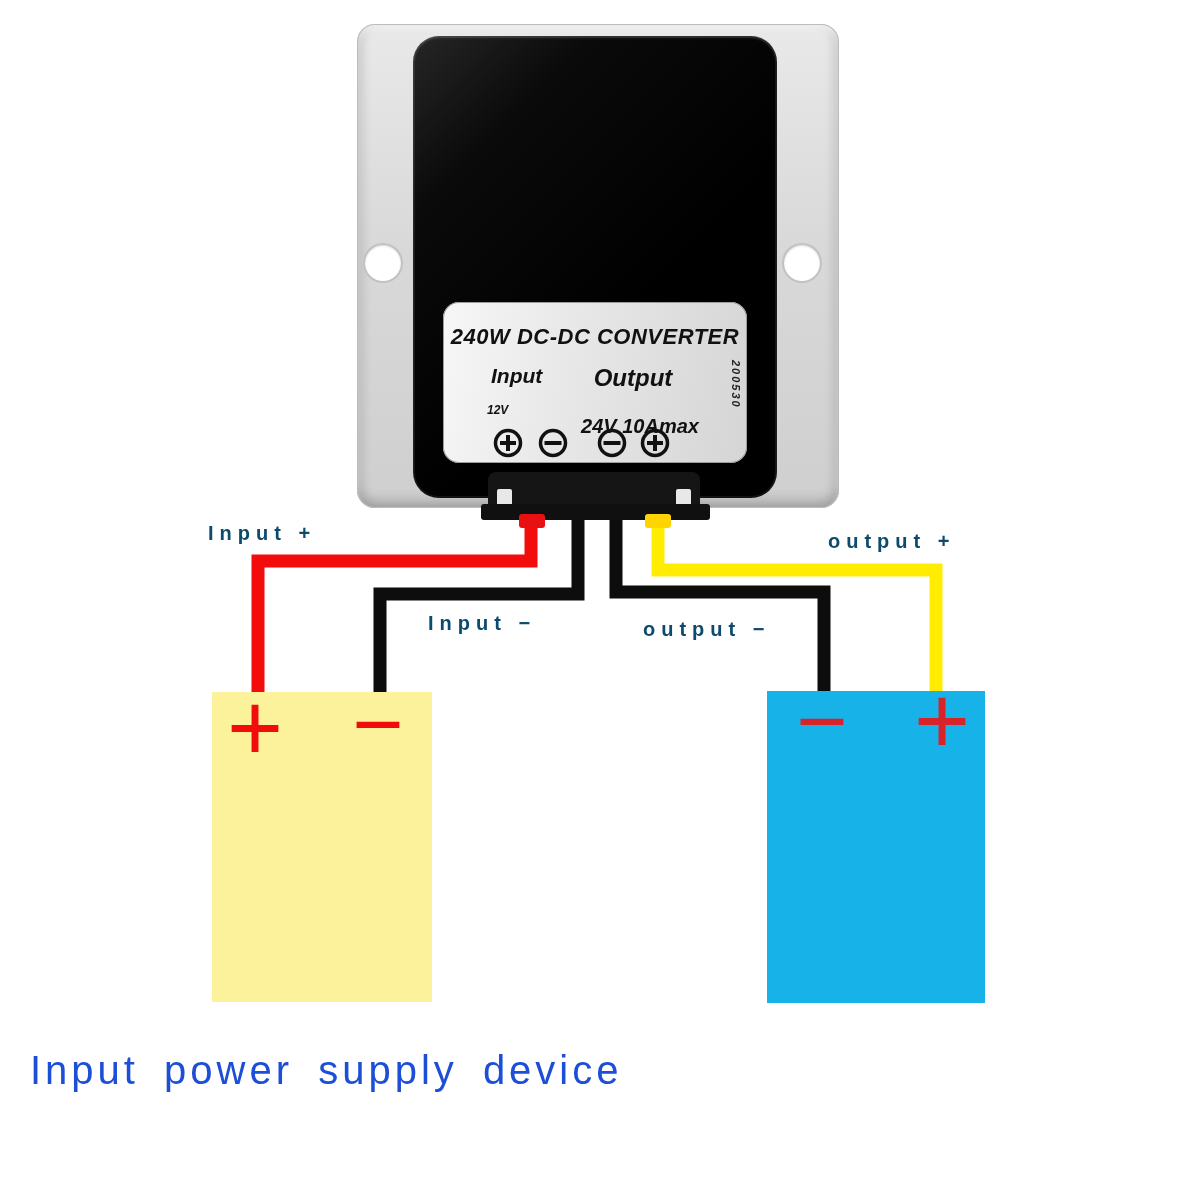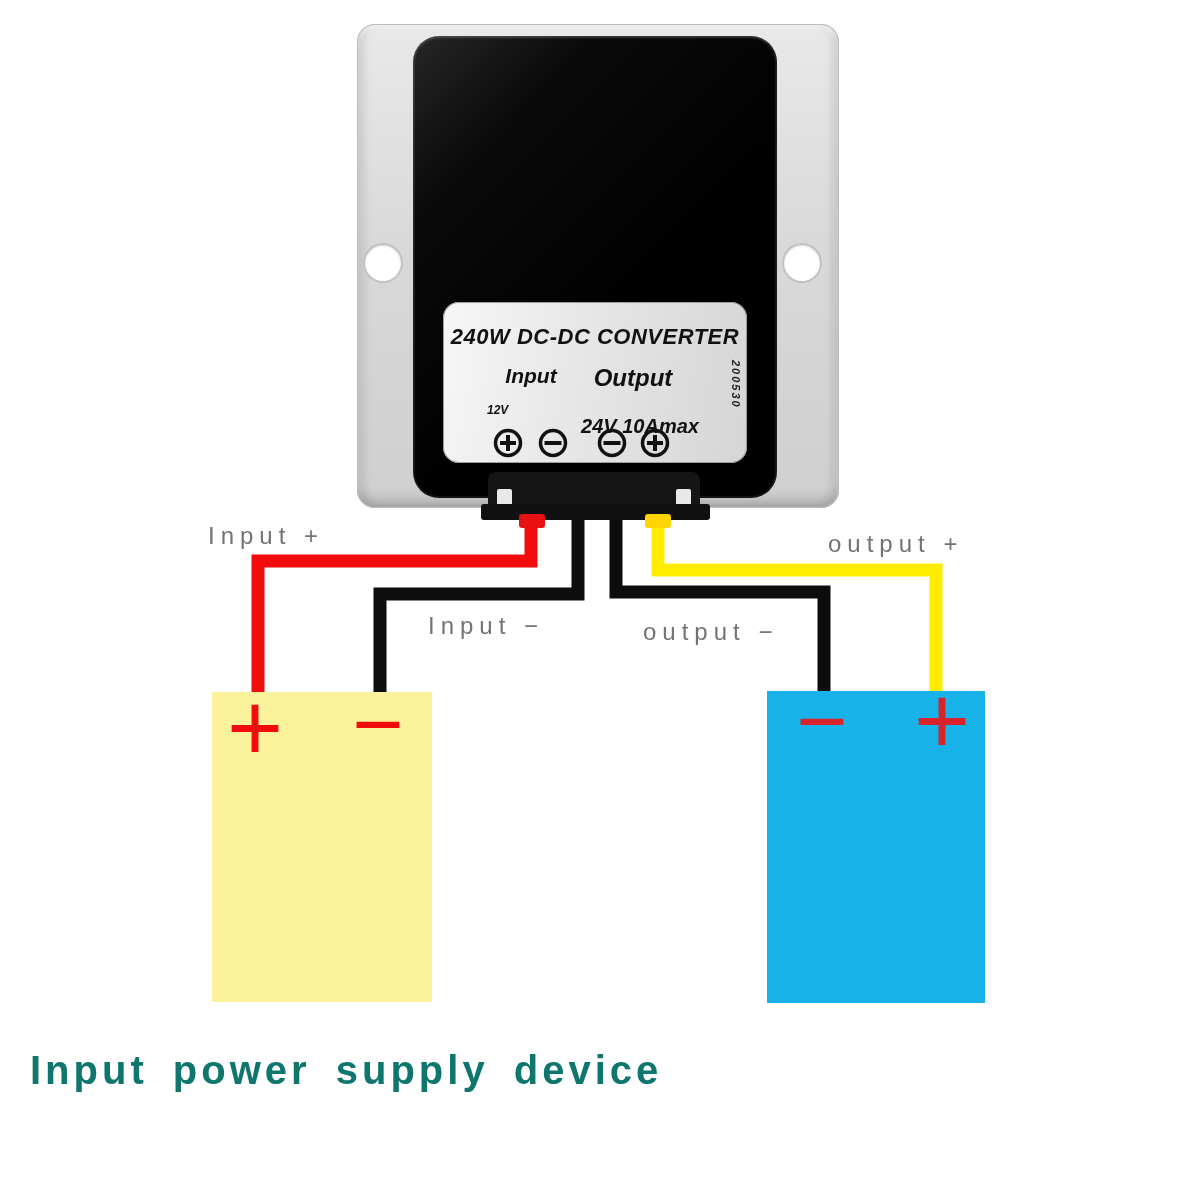--- a/index.html
+++ b/index.html
@@ -18,21 +18,21 @@
   .hole.left{left:8px;top:221px;}
   .hole.right{left:427px;top:221px;}
   .body{left:413px;top:36px;width:364px;height:462px;border-radius:26px;
         background:linear-gradient(135deg,#262626 0%,#0a0a0a 22%,#000 60%);
         box-shadow:inset 0 0 0 2px rgba(255,255,255,.07), inset 0 2px 3px rgba(255,255,255,.12);}
   .label{left:443px;top:302px;width:304px;height:161px;border-radius:16px;
          background:linear-gradient(100deg,#f7f7f7 0%,#e8e8e8 40%,#d5d5d5 100%);
          box-shadow:inset 0 0 0 1px #9c9c9c;color:#111;font-style:italic;}
   .label .title{left:0;top:22px;width:100%;text-align:center;font-size:22px;font-weight:bold;
                 letter-spacing:0.5px;white-space:nowrap;}
-  .label .io-in {left:48px; top:62px;width:80px; text-align:center;font-size:21px;font-weight:bold;}
+  .label .io-in {left:48px; top:62px;width:80px; text-align:left;font-size:21px;font-weight:bold;}
   .label .io-out{left:140px;top:62px;width:100px;text-align:center;font-size:24px;font-weight:bold;}
   .label .v-in {left:44px; top:101px;width:80px; text-align:left;font-size:12px;font-weight:bold;}
   .label .v-out{left:132px;top:101px;width:130px;text-align:center;font-size:20px;font-weight:bold;margin-top:12px;}
   .label .serial{right:5px;top:58px;writing-mode:vertical-rl;font-size:11px;font-weight:bold;
                  letter-spacing:2px;color:#222;}
   .label .term{top:126px;width:30px;height:30px;}
 
   
   .conn-top{left:488px;top:472px;width:212px;height:34px;background:#151515;
             border-radius:8px 8px 0 0;}
@@ -40,38 +40,38 @@
   .conn-notch.l{left:497px;} .conn-notch.r{left:676px;}
   .conn-bar{left:481px;top:504px;width:229px;height:16px;background:#101010;border-radius:3px;}
   .nub{top:514px;width:26px;height:14px;border-radius:3px;}
   .nub.red{left:519px;background:#e81010;}
   .nub.yellow{left:645px;background:#ffd400;}
 
   
   svg.wires{left:0;top:0;}
 
   
-  .wire-label{font-size:24px;font-weight:normal;color:#737373;letter-spacing:6px;white-space:nowrap;}
+  .wire-label{font-size:20px;font-weight:bold;color:#0c4a6e;letter-spacing:6px;white-space:nowrap;}
   .wl-in-plus {left:208px;top:522px;}
   .wl-in-minus{left:428px;top:612px;}
   .wl-out-minus{left:643px;top:618px;}
   .wl-out-plus{left:828px;top:530px;}
 
   
   .devbox{box-shadow:none;}
   .input-box{left:212px;top:692px;width:220px;height:310px;}
   .output-box{left:767px;top:691px;width:218px;height:312px;}
   .sym{line-height:1;font-weight:normal;transform:translate(-50%,-50%);
        font-size:96px;font-family:"Liberation Sans",sans-serif;}
   .input-box .sym{color:#f20c0c;}
   .output-box .sym{color:#d8232a;}
   .sym.minus{font-size:88px;}
 
   
-  .caption{font-size:40px;font-weight:bold;color:#0f766e;letter-spacing:4px;word-spacing:10px;
+  .caption{font-size:40px;font-weight:normal;color:#1d4ed8;letter-spacing:4px;word-spacing:10px;
            white-space:nowrap;}
   .cap-input{left:30px;top:1048px;}
   .cap-output{left:728px;top:1040px;}
 </style>
 </head>
 <body>
 
 <div class="canvas">
 
   <div class="abs plate">

